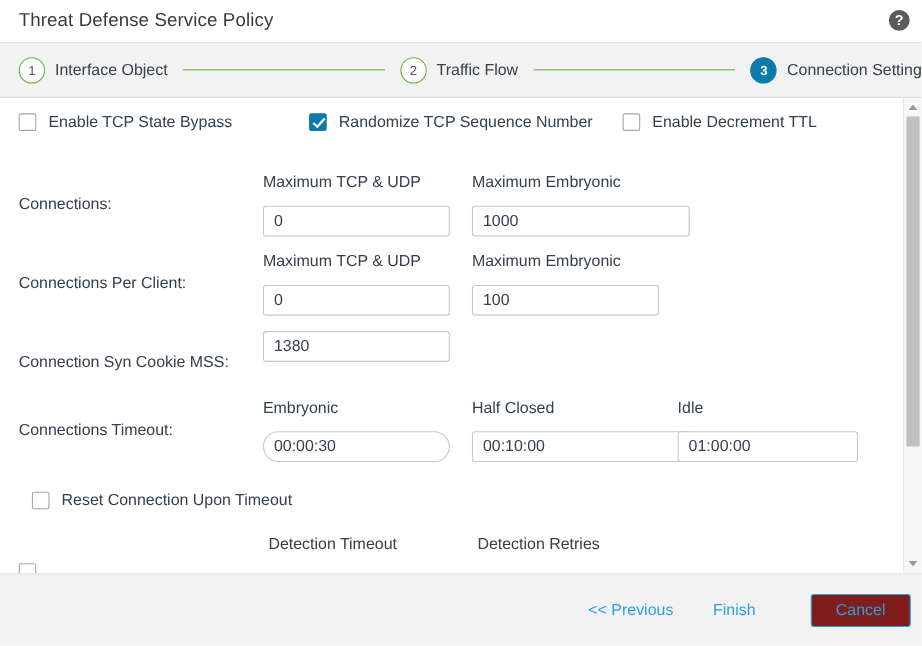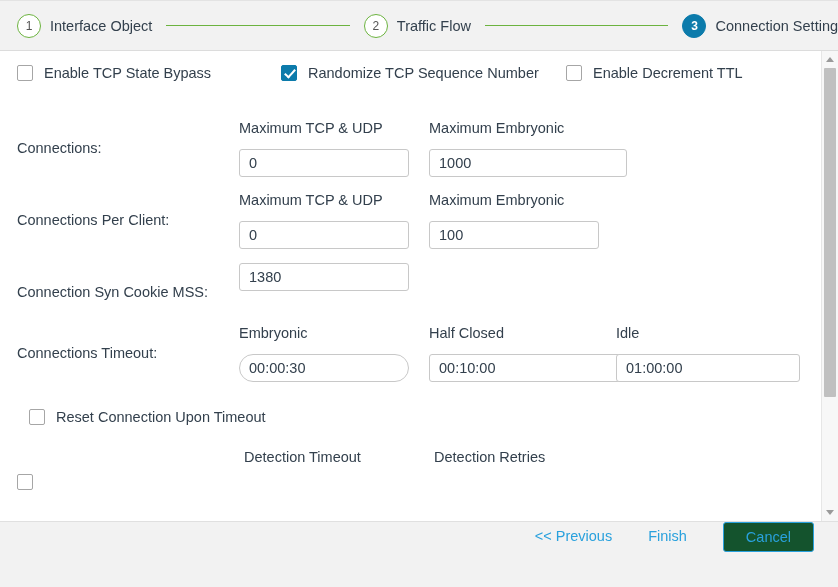--- a/index.html
+++ b/index.html
@@ -199,52 +199,56 @@
     border-radius: 1px;
     cursor: grab;
   }
 
   
   .footer {
     flex: 0 0 66px;
     height: 66px;
     background: #f2f2f2;
     border-top: 1px solid #e0e0e0;
-    display: flex; align-items: flex-start; justify-content: flex-end;
-    padding-right: 24px;
+    display: flex; align-items: center; justify-content: flex-end;
+    padding-right: 10px;
     gap: 0;
   }
   .link-btn {
     font-size: 14.5px;
     color: #29a1dd;
     background: none; border: none;
     cursor: pointer;
     font-family: "Liberation Sans", sans-serif;
     padding: 6px 10px;
     white-space: nowrap;
   }
   .outline-btn {
     font-size: 14.5px;
     color: #29a1dd;
-    background: #14532d;
+    background: #7f1d1d;
     border: 1px solid #29a1dd;
     border-radius: 3px;
     padding: 6px 22px;
     cursor: pointer;
     font-family: "Liberation Sans", sans-serif;
-    margin-left: 26px;
+    margin-left: 40px;
     height: 30px;
     line-height: 16px;
   }
 </style>
 </head>
 <body>
 
 <div class="dialog">
 
+  <div class="titlebar">
+    <div class="title-text">Threat Defense Service Policy</div>
+    <div class="help-icon">?</div>
+  </div>
 
   <div class="stepper">
     <div class="step">
       <div class="step-circle done">1</div>
       <div class="step-label">Interface Object</div>
     </div>
     <div class="step-conn"></div>
     <div class="step">
       <div class="step-circle done">2</div>
       <div class="step-label">Traffic Flow</div>
@@ -287,21 +291,21 @@
 
         <div class="row-label abs" style="left:17px; top:233px;">Connection Syn Cookie MSS:</div>
         <input class="inp abs" style="left: 239px; top: 212px; width: 170px;" value="1380">
 
         <div class="col-head abs" style="left:239px; top:274px;">Embryonic</div>
         <div class="col-head abs" style="left:429px; top:274px;">Half Closed</div>
         <div class="col-head abs" style="left:616px; top:274px;">Idle</div>
         <div class="row-label abs" style="left:17px; top:294px;">Connections Timeout:</div>
         <input class="inp abs" style="left: 239px; top: 303px; width: 170px; border-radius: 14px;" value="00:00:30">
         <input class="inp abs" style="left: 429px; top: 303px; width: 200px;" value="00:10:00">
-        <input class="inp abs" style="left: 616px; top: 303px; width: 184px;" value="01:00:00">
+        <input class="inp abs" style="left: 616px; top: 303px; width: 164px;" value="01:00:00">
 
         <div class="chk-row abs" style="left:17px; top:353px;margin-left:12px;">
           <div class="chk"></div>
           <div class="chk-label">Reset Connection Upon Timeout</div>
         </div>
 
         <div class="col-head abs" style="left:244px; top:398px;">Detection Timeout</div>
         <div class="col-head abs" style="left:434px; top:398px;">Detection Retries</div>
         <div class="chk-row abs" style="left:17px; top:418px;">
           <div class="chk"></div>

